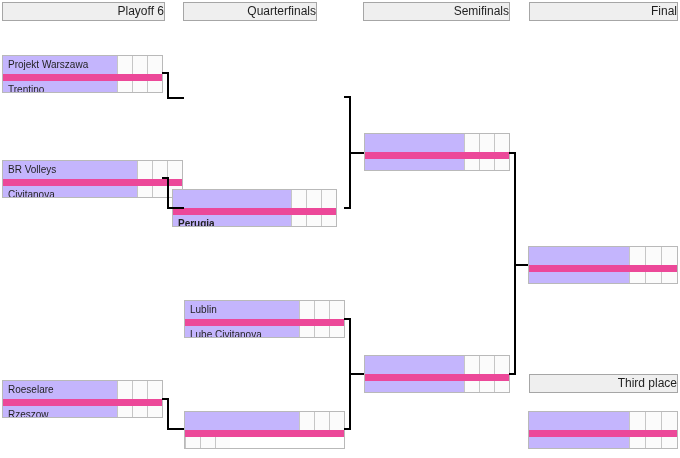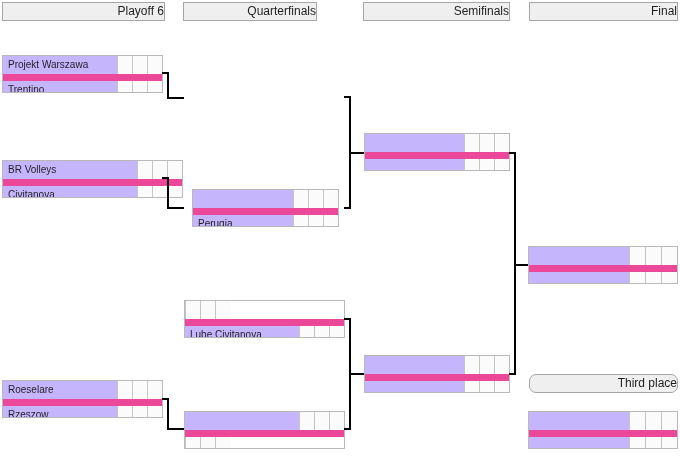--- a/index.html
+++ b/index.html
@@ -27,21 +27,21 @@
 </style>
 </head>
 <body>
 
 <div id="canvas">
 
   <div class="hdr" style="left:2px;top:2px;width:163px;">Playoff 6</div>
   <div class="hdr" style="left:183px;top:2px;width:134px;">Quarterfinals</div>
   <div class="hdr" style="left:363px;top:2px;width:147px;">Semifinals</div>
   <div class="hdr" style="left:529px;top:2px;width:149px;">Final</div>
-  <div class="hdr" style="left:529px;top:374px;width:149px;border-radius:7px;">Third place</div>
+  <div class="hdr" style="left:529px;top:374px;width:149px;">Third place</div>
 
   <div class="match" style="left:2px;top:55px;width:161px;">
     <div class="row">
       <div class="name">Projekt Warszawa</div>
       <div class="cell"></div>
       <div class="cell"></div>
       <div class="cell"></div>
     </div>
     <div class="row">
       <div class="name">Trentino</div>
@@ -75,37 +75,38 @@
     </div>
     <div class="row">
       <div class="name">Rzeszow</div>
       <div class="cell"></div>
       <div class="cell"></div>
       <div class="cell"></div>
     </div>
   </div>
 
 
-  <div class="match" style="left:192px;top:189px;width:147px;">
+  <div class="match" style="left:172px;top:189px;width:165px;font-weight:bold;">
     <div class="row">
       <div class="name"></div>
       <div class="cell"></div>
       <div class="cell"></div>
       <div class="cell"></div>
     </div>
     <div class="row">
       <div class="name">Perugia</div>
       <div class="cell"></div>
       <div class="cell"></div>
       <div class="cell"></div>
     </div>
   </div>
 
   <div class="match" style="left:184px;top:300px;width:161px;">
     <div class="row">
+      <div class="name">Lublin</div>
       <div class="cell"></div>
       <div class="cell"></div>
       <div class="cell"></div>
     </div>
     <div class="row">
       <div class="name">Lube Civitanova</div>
       <div class="cell"></div>
       <div class="cell"></div>
       <div class="cell"></div>
     </div>

